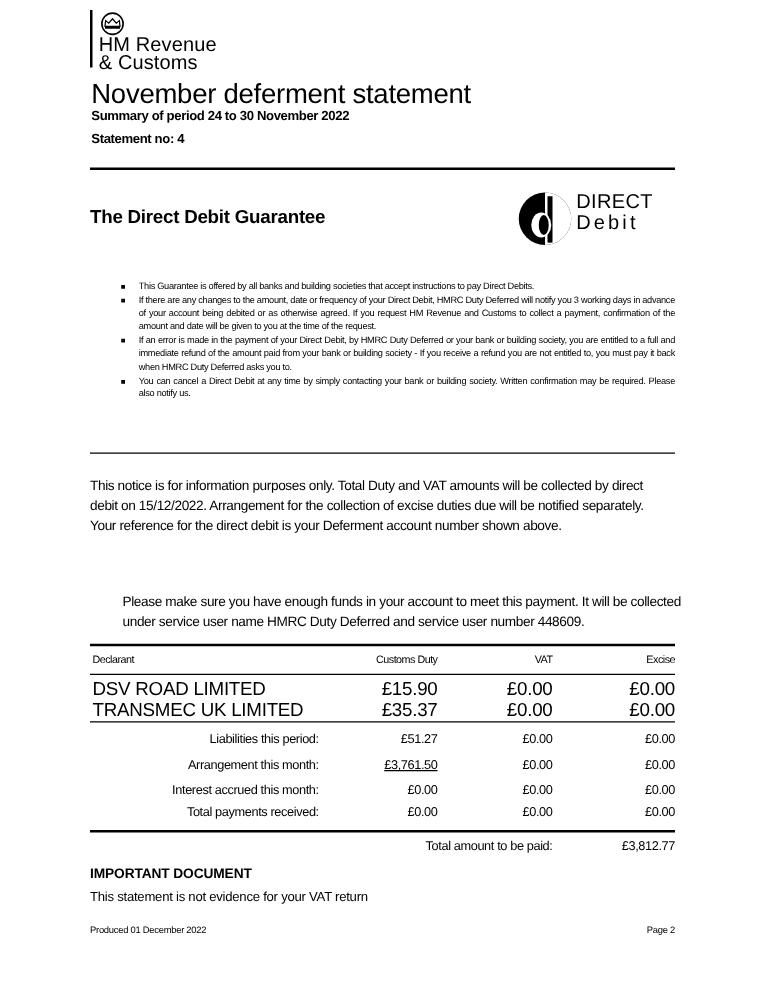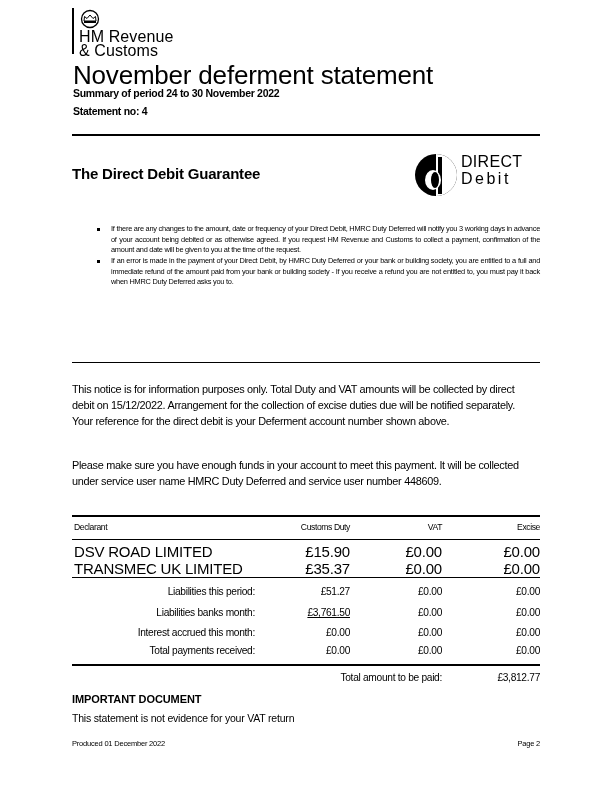--- a/index.html
+++ b/index.html
@@ -7,38 +7,38 @@
       width: 612px; height: 792px; position: relative; overflow: hidden;
       font-family: "Liberation Sans", sans-serif; color: #000;
     }
     .abs { position: absolute; }
     
     .logo-bar { left: 72px; top: 8px; width: 2px; height: 46px; background: #000; }
     .crest { left: 79px; top: 9px; width: 22px; height: 20px; }
     .org-line { left: 79px; font-size: 16px; line-height: 15px; letter-spacing: 0.1px; }
     .org1 { top: 29px; }
     .org2 { top: 43px; }
-    .title { left: 73px; top: 64px; font-size: 26px; line-height: 22px; letter-spacing: -0.2px; }
+    .title { left: 73px; top: 64px; font-size: 22px; line-height: 22px; letter-spacing: -0.2px; }
     .sub { left: 73px; font-size: 10.5px; font-weight: bold; line-height: 12px; letter-spacing: -0.3px; }
     .sub1 { top: 87px; }
     .sub2 { top: 105px; }
     .rule { height: 2px; background: #000; left: 72px; width: 468px; }
     .rule-thin { height: 1px; background: #000; left: 72px; width: 468px; }
 
     .ddg-title { left: 72px; top: 165px; font-size: 15px; font-weight: bold; letter-spacing: -0.2px; }
     .dd-logo { left: 413px; top: 150px; width: 120px; height: 50px; }
 
     .bullets { left: 97px; top: 224px; width: 443px; font-size: 7.4px; line-height: 10.6px; letter-spacing: -0.25px; }
     .bullets ul { margin: 0; padding: 0; list-style: none; }
     .bullets li { position: relative; padding-left: 14px; text-align: justify; margin-bottom: 0.5px; }
     .bullets li .dot { position: absolute; left: 0; top: 4px; width: 3px; height: 3px; background: #000; }
 
     .para { left: 72px; width: 460px; font-size: 10.9px; line-height: 16px; letter-spacing: -0.3px; }
     .p1 { top: 381px; }
-    .p2 { top: 457px; }
+    .p2 { top: 474px; margin-left: 26px; }
     .cell { position: absolute; white-space: nowrap; text-align: right; }
     .hdr { font-size: 8.6px; letter-spacing: -0.4px; top: 522px; }
     .row { font-size: 15px; letter-spacing: -0.2px; }
     .r { text-align: right; }
     .col-name { left: 74px; }
     .col-cd-r { right: 262px; }  
     .col-vat-r { right: 170px; } 
     .col-ex-r { right: 72px; }   
     .sumlabel { right: 357px; font-size: 10.2px; letter-spacing: -0.3px; } 
     .sumval { font-size: 10.2px; letter-spacing: -0.3px; }
@@ -75,22 +75,24 @@
     <path d="M25 7 L29 7 L29 44 A18 18 0 0 1 25 44 Z" fill="#000"></path>
     <ellipse cx="20" cy="30" rx="8" ry="10" fill="#fff"></ellipse>
     <ellipse cx="22" cy="30" rx="4" ry="8" fill="#000"></ellipse>
   </svg>
   <div class="abs" style="left:48px; top:4px; font-size:16px; line-height:16px; letter-spacing:0.3px;">DIRECT</div>
   <div class="abs" style="left:48px; top:21px; font-size:16px; line-height:16px; letter-spacing:2.5px;">Debit</div>
 </div>
 
 <div class="abs bullets">
   <ul>
+    <li><span class="dot"></span><span>This Guarantee is offered by all banks and building societies that accept instructions to pay Direct Debits.</span></li>
     <li><span class="dot"></span><span> If there are any changes to the amount, date or frequency of your Direct Debit, HMRC Duty Deferred will notify you 3 working days in advance of your account being debited or as otherwise agreed. If you request HM Revenue and Customs to collect a payment, confirmation of the amount and date will be given to you at the time of the request.</span></li>
     <li><span class="dot"></span><span>If an error is made in the payment of your Direct Debit, by HMRC Duty Deferred or your bank or building society, you are entitled to a full and immediate refund of the amount paid from your bank or building society - If you receive a refund you are not entitled to, you must pay it back when HMRC Duty Deferred asks you to.</span></li>
+    <li><span class="dot"></span><span> You can cancel a Direct Debit at any time by simply contacting your bank or building society. Written confirmation may be required. Please also notify us.</span></li>
   </ul>
 </div>
 
 <div class="abs rule-thin" style="top:362px;"></div>
 
 <div class="abs para p1">This notice is for information purposes only. Total Duty and VAT amounts will be collected by direct debit on 15/12/2022. Arrangement for the collection of excise duties due will be notified separately. Your reference for the direct debit is your Deferment account number shown above.</div>
 <div class="abs para p2">Please make sure you have enough funds in your account to meet this payment.  It will be collected under service user name HMRC Duty Deferred and service user number 448609.</div>
 
 <div class="abs rule" style="top:515px;"></div>
 <div class="abs cell hdr col-name">Declarant</div>
@@ -113,21 +115,21 @@
 </div>
 <div class="abs rule-thin" style="top:577px;"></div>
 
 <div>
   <div class="abs cell sumlabel r" style="top:586px;">Liabilities this period:</div>
   <div class="abs cell sumval r col-cd-r" style="top:586px;">£51.27</div>
   <div class="abs cell sumval r col-vat-r" style="top:586px;">£0.00</div>
   <div class="abs cell sumval r col-ex-r" style="top:586px;">£0.00</div>
 </div>
 <div>
-  <div class="abs cell sumlabel r" style="top:607px;">Liabilities banks month:</div>
+  <div class="abs cell sumlabel r" style="top:607px;">Arrangement this month:</div>
   <div class="abs cell sumval r col-cd-r" style="top:607px;text-decoration:underline;">£3,761.50</div>
   <div class="abs cell sumval r col-vat-r" style="top:607px;">£0.00</div>
   <div class="abs cell sumval r col-ex-r" style="top:607px;">£0.00</div>
 </div>
 <div>
   <div class="abs cell sumlabel r" style="top:627px;">Interest accrued this month:</div>
   <div class="abs cell sumval r col-cd-r" style="top:627px;">£0.00</div>
   <div class="abs cell sumval r col-vat-r" style="top:627px;">£0.00</div>
   <div class="abs cell sumval r col-ex-r" style="top:627px;">£0.00</div>
 </div>

